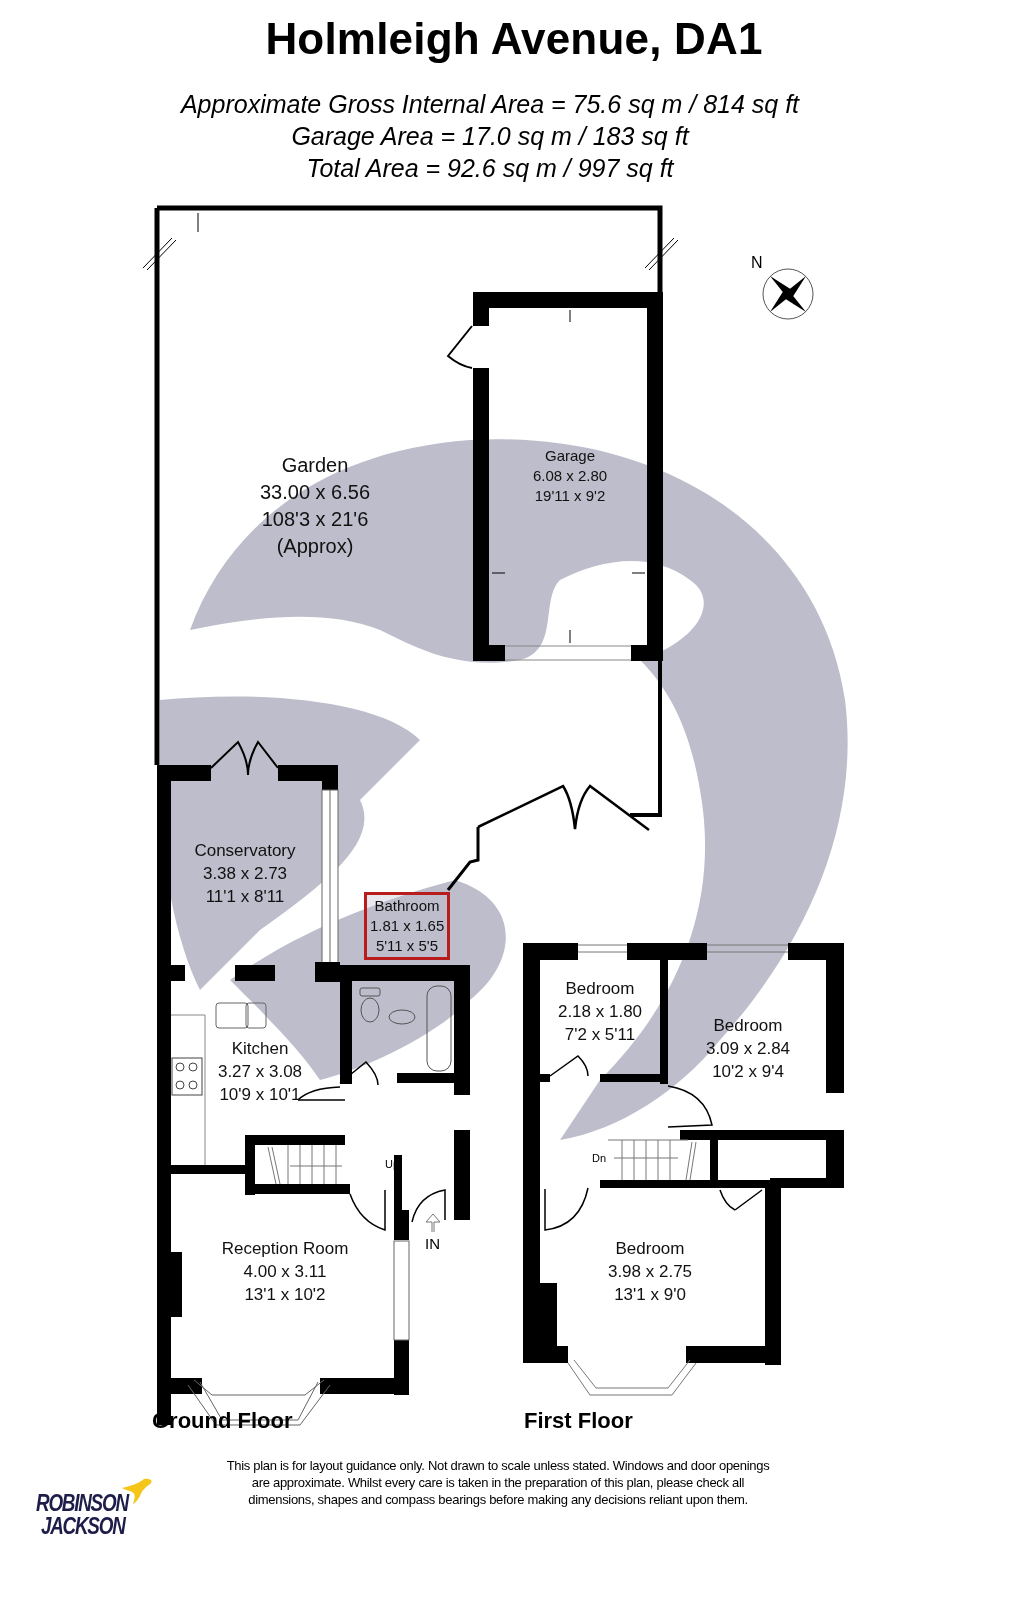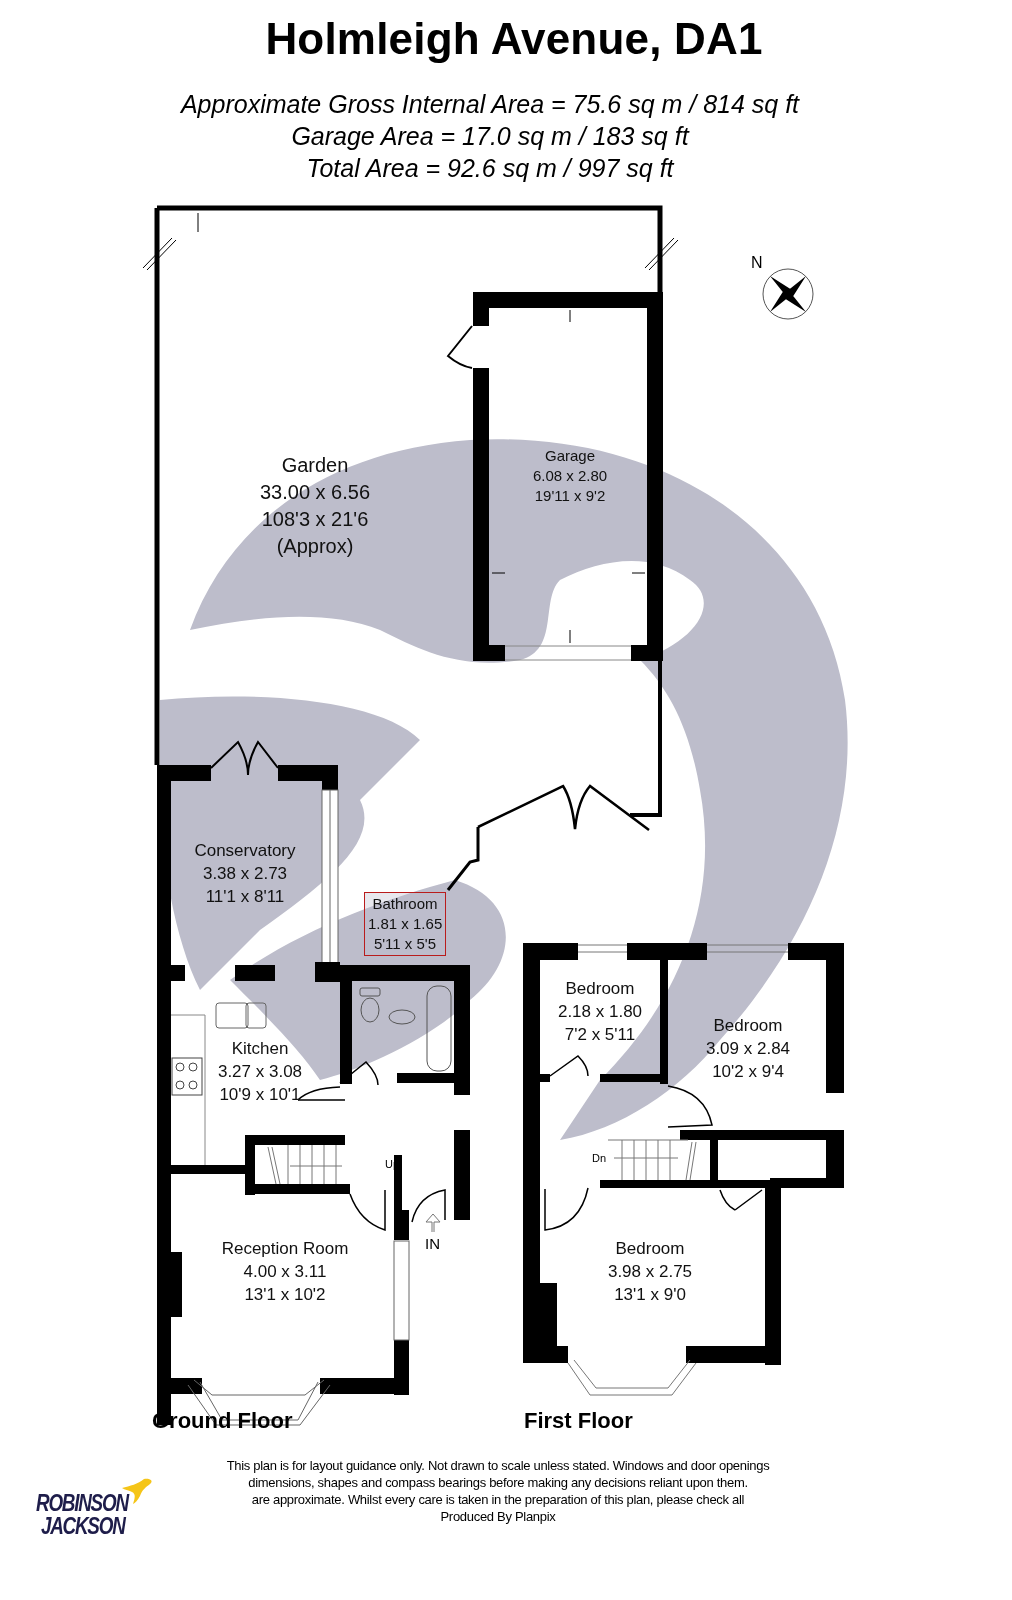--- a/index.html
+++ b/index.html
@@ -6,21 +6,21 @@
   body { width: 1012px; height: 1600px; position: relative; overflow: hidden; font-family: "Liberation Sans", sans-serif; color: #000; }
   .title { position: absolute; top: 14px; left: 0; width: 1012px; text-align: center; font-size: 44px; font-weight: bold; letter-spacing: 0.2px; padding-left: 8px; }
   .area-lines { position: absolute; top: 88px; left: 0; width: 980px; text-align: center; font-size: 25px; line-height: 32px; }
   .area-lines div { white-space: nowrap; font-style: italic; }
   svg.plan { position: absolute; left: 0; top: 0; }
   .room-label { position: absolute; text-align: center; color: #111; white-space: nowrap; }
   .room-label .name, .room-label .dim { display: block; }
   .lg { font-size: 20px; line-height: 27px; }
   .md { font-size: 17px; line-height: 23px; }
   .sm { font-size: 15px; line-height: 20px; }
-  .bath-box { border: 1px solid #b91c1c; padding: 1px 3px; background: rgba(190,190,205,0.35); }
+  .bath-box { border: 3px solid #b91c1c; padding: 1px 3px; background: rgba(190,190,205,0.35); }
   .floor-label { position: absolute; font-size: 22px; font-weight: bold; }
   .disclaimer { position: absolute; top: 1457px; left: 168px; width: 660px; text-align: center; font-size: 13px; line-height: 17px; font-family: "Liberation Sans Narrow", "Liberation Sans", sans-serif; letter-spacing: -0.3px; }
   .logo { position: absolute; left: 36px; top: 1492px; width: 112px; }
   .logo .l1, .logo .l2 { display: block; font-weight: bold; font-style: italic; color: #1e1d4a; font-size: 23px; line-height: 23px; letter-spacing: -1.5px; transform: scaleX(0.82); transform-origin: left; }
   .logo .l2 { padding-left: 6px; }
   .swoosh { position: absolute; left: 84px; top: -14px; }
   .compass-n { position: absolute; left: 751px; top: 254px; font-size: 16px; }
   .up-lbl, .dn-lbl { position: absolute; font-size: 11px; }
   .in-lbl { position: absolute; font-size: 15px; }
 </style>
@@ -269,16 +269,15 @@
 <div class="logo">
   <svg class="swoosh" width="34" height="26" viewBox="0 0 34 26">
     <path d="M2,10 C10,8 18,6 24,1 C30,0 34,3 30,6 C26,9 22,12 20,18 C18,22 15,25 13,26 C15,20 16,16 12,14 C8,12 5,12 2,10 Z" fill="#f5c518"></path>
   </svg>
   <span class="l1">ROBINSON</span>
   <span class="l2">JACKSON</span>
 </div>
 
 <div class="disclaimer">
   <div>This plan is for layout guidance only. Not drawn to scale unless stated. Windows and door openings</div>
+  <div>are approximate. Whilst every care is taken in the preparation of this plan, please check all</div>
   <div>dimensions, shapes and compass bearings before making any decisions reliant upon them.</div>
-  <div>are approximate. Whilst every care is taken in the preparation of this plan, please check all</div>
-  <div>Produced By Planpix</div>
 </div>
 
 </body></html>

